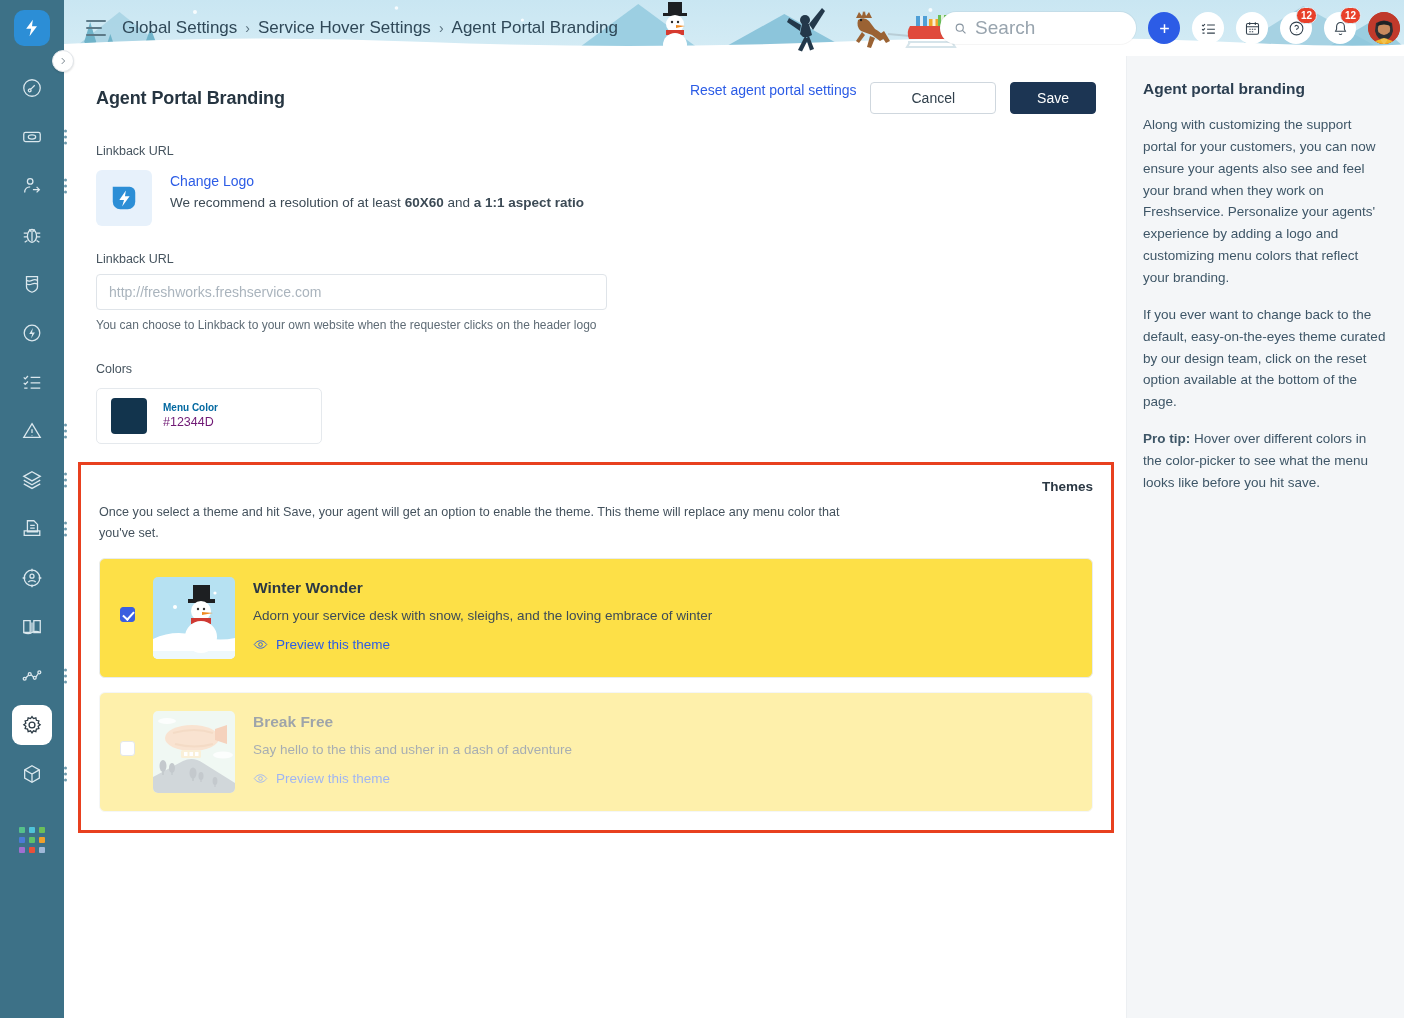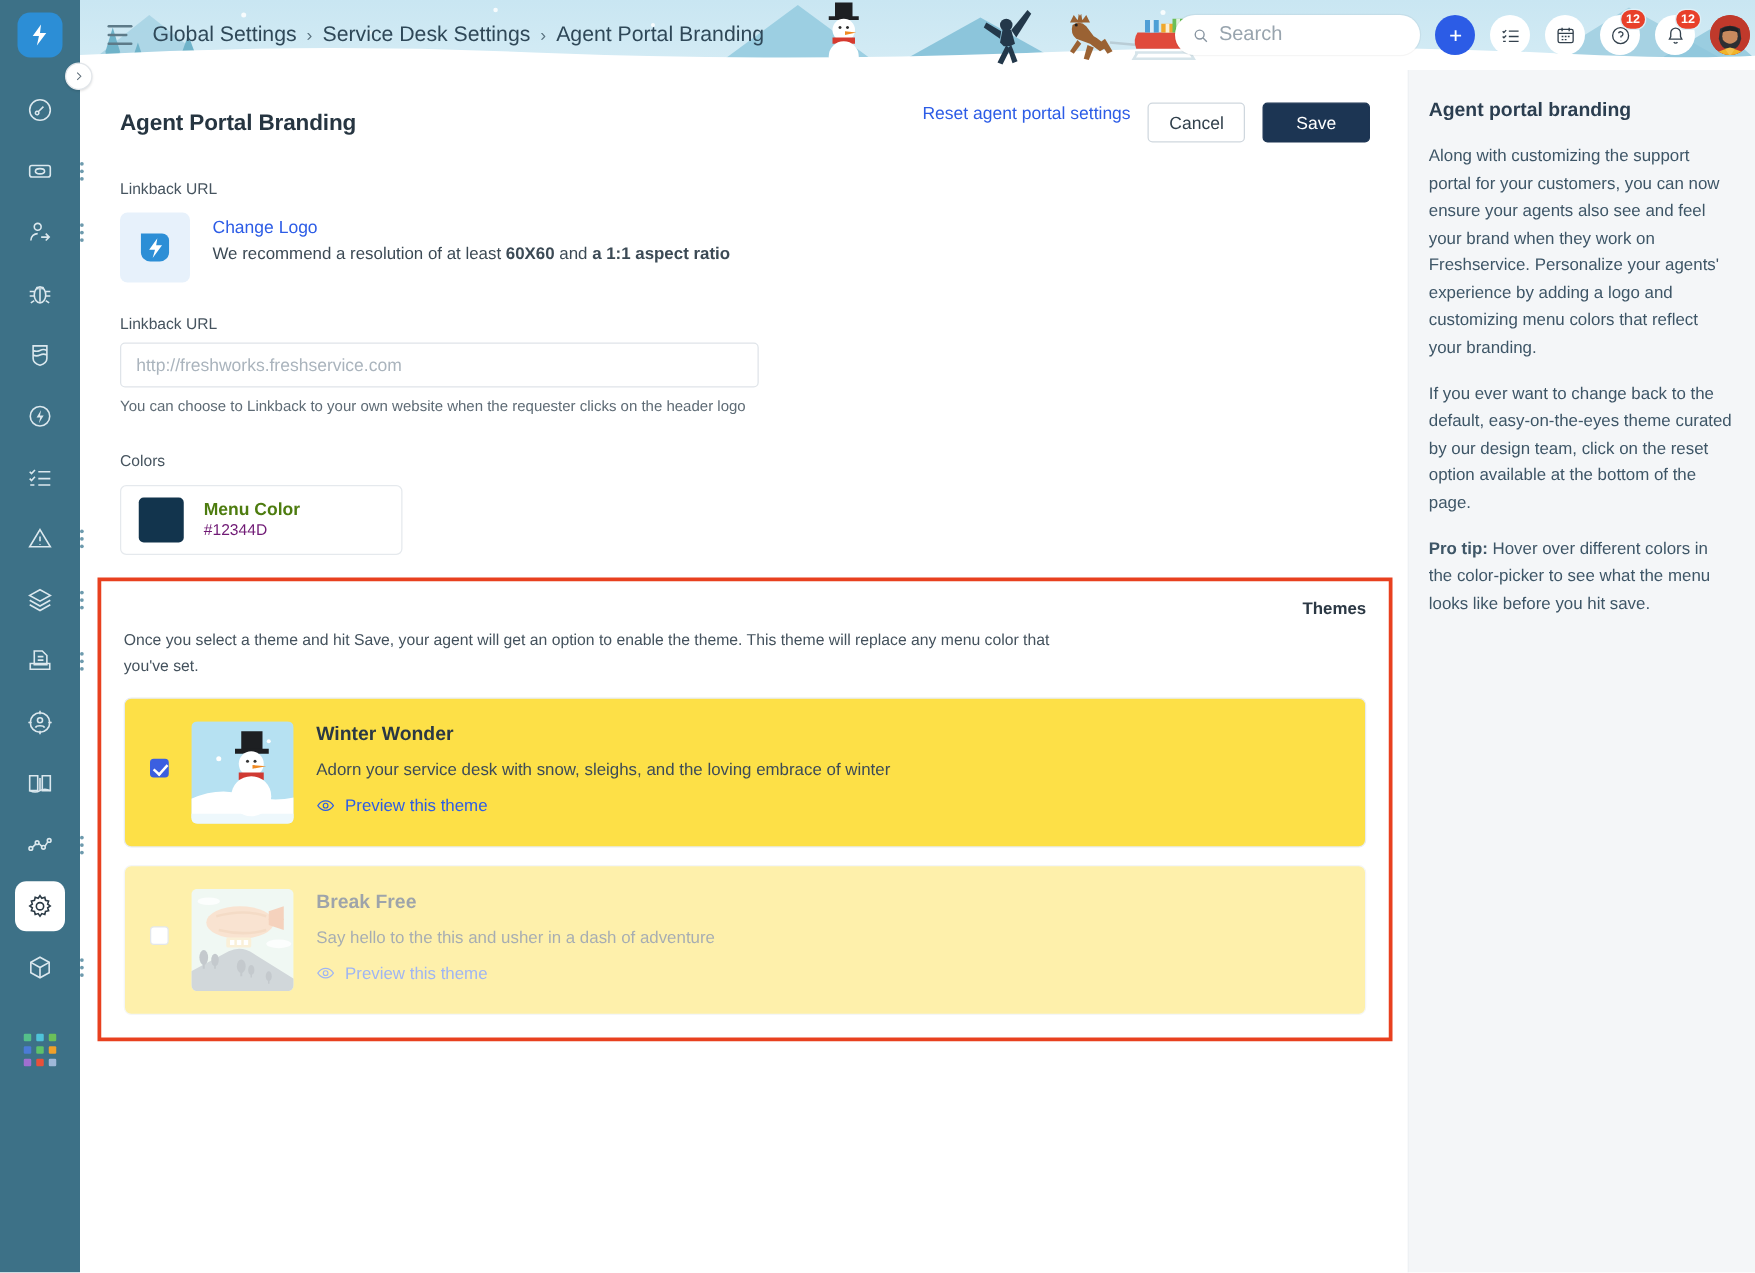--- a/index.html
+++ b/index.html
@@ -77,21 +77,21 @@
   .crumbs { display:flex; align-items:center; gap: 8px; font-size: 17px; color:#2f4858; font-weight: 400; white-space: nowrap; }
   .crumbs .sep { color:#5b7380; font-size: 14px; }
   .crumbs .crumb { cursor: pointer; }
   .topbar-right { margin-left: auto; display:flex; align-items:center; gap: 12px; }
   .search-box {
     width: 196px; height: 32px; border-radius: 16px; background:#fff;
     display:flex; align-items:center; gap:8px; padding: 0 14px;
     box-shadow: 0 0 0 1px rgba(0,0,0,.04);
   }
   .search-box svg { width: 15px; height: 15px; stroke:#8794a0; stroke-width:2; fill:none; }
-  .search-box input { border:0; outline:0; font-size: 16px; color:#0369a1; background:transparent; width: 100%; font-family: inherit;}
+  .search-box input { border:0; outline:0; font-size: 19px; color:#0369a1; background:transparent; width: 100%; font-family: inherit;}
   .search-box input::placeholder { color:#98a4ae; }
   .plus-btn {
     width: 32px; height:32px; border-radius:50%; background:#2c5ce6;
     display:flex;align-items:center;justify-content:center;cursor:pointer;
   }
   .plus-btn svg { width:15px;height:15px;stroke:#fff;stroke-width:2.4;}
   .circ-btn {
     width: 32px; height:32px; border-radius:50%; background:#fff; position:relative;
     display:flex;align-items:center;justify-content:center;cursor:pointer;
   }
@@ -110,21 +110,21 @@
   
   .body { flex:1 1 auto; display:flex; min-height:0; background:#fff; }
   .main { flex: 1 1 auto; background:#fff; position:relative; overflow:hidden; }
   .content { padding: 26px 30px 0 32px; }
 
   .page-head { display:flex; align-items:center; }
   .page-title { font-size: 18px; font-weight: 700; color:#263541; letter-spacing:-.1px; }
   .page-actions { margin-left:auto; display:flex; align-items:flex-start; gap:14px; }
   .link-btn { color:#2c5ce6; font-size:14px; cursor:pointer; }
   .btn {
-    height:32px; padding: 0 16px; border-radius:4px; font-size:14px; cursor:pointer;
+    height:32px; padding: 0 40px; border-radius:4px; font-size:14px; cursor:pointer;
     display:flex;align-items:center;justify-content:center; border:1px solid #cfd7de;
     background:#fff; color:#31404c; font-family:inherit;
   }
   .btn.primary { background:#1c3553; border-color:#1c3553; color:#fff; padding: 0 26px; }
 
   .sect-label { font-size:12.5px; color:#46545f; margin: 30px 0 12px; }
 
   .logo-row { display:flex; align-items:flex-start; gap:18px; }
   .logo-tile {
     width:56px;height:56px;border-radius:6px;background:#e7f1fb;
@@ -144,21 +144,21 @@
   }
   .txt-input::placeholder { color:#aab4bd; }
   .field-hint { font-size:12px; color:#5e6b75; margin-top: 8px; }
 
   .color-card {
     width: 226px; height: 56px; border:1px solid #e5e9ed; border-radius:5px;
     display:flex; align-items:center; gap: 16px; padding: 0 14px; cursor:pointer;
     background:#fff;
   }
   .swatch { width: 36px; height:36px; border-radius:4px; flex:0 0 36px; }
-  .color-name { font-size:14px; font-weight:700; color:#4d7c0f; line-height:1.3; }
+  .color-name { font-size:10px; font-weight:700; color:#0369a1; line-height:1.3; }
   .color-hex { font-size:12.5px; color:#701a75; line-height:1.4; }
 
   
   .themes-wrap {
     position:relative; margin: 18px -18px 0 -18px; padding: 14px 18px 18px 18px;
     border: 3px solid #e8401f;
   }
   .themes-title { font-size:13.5px; font-weight:700; color:#2b3844; margin-bottom: 8px; text-align: right; }
   .themes-desc { font-size:12.6px; color:#44525d; line-height:1.65; max-width: 760px; }
 
@@ -456,21 +456,21 @@
 
       <div class="topbar-inner">
         <div class="hamburger">
             <i></i>
             <i></i>
             <i></i>
           </div>
         <div class="crumbs">
           <span class="crumb">Global Settings</span>
           <span class="sep">›</span>
-          <span class="crumb">Service Desk Settings</span>
+          <span class="crumb">Service Hover Settings</span>
           <span class="sep">›</span>
           <span class="crumb">Agent Portal Branding</span>
         </div>
 
         <div class="topbar-right">
           <div class="search-box">
             <svg viewBox="0 0 24 24">
                 <circle cx="10.5" cy="10.5" r="6.5"></circle>
                 <path d="M15.5 15.5 L21 21"></path>
               </svg>

